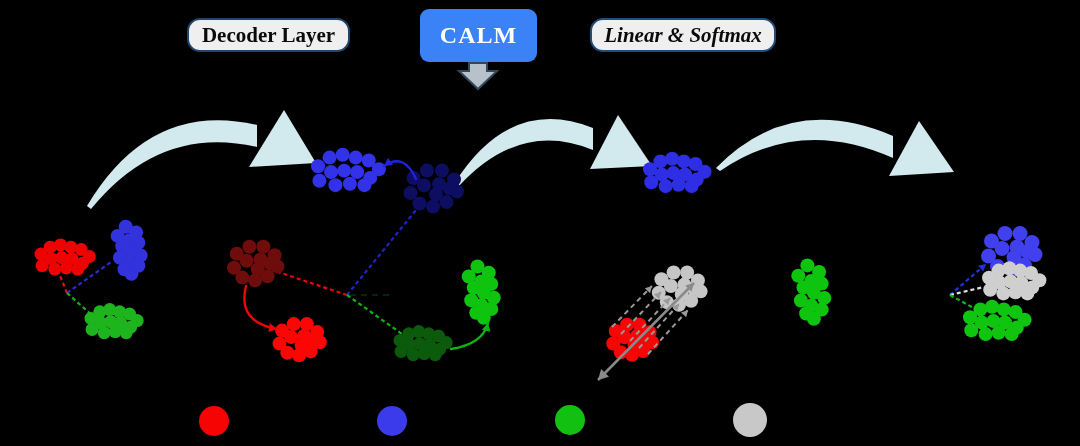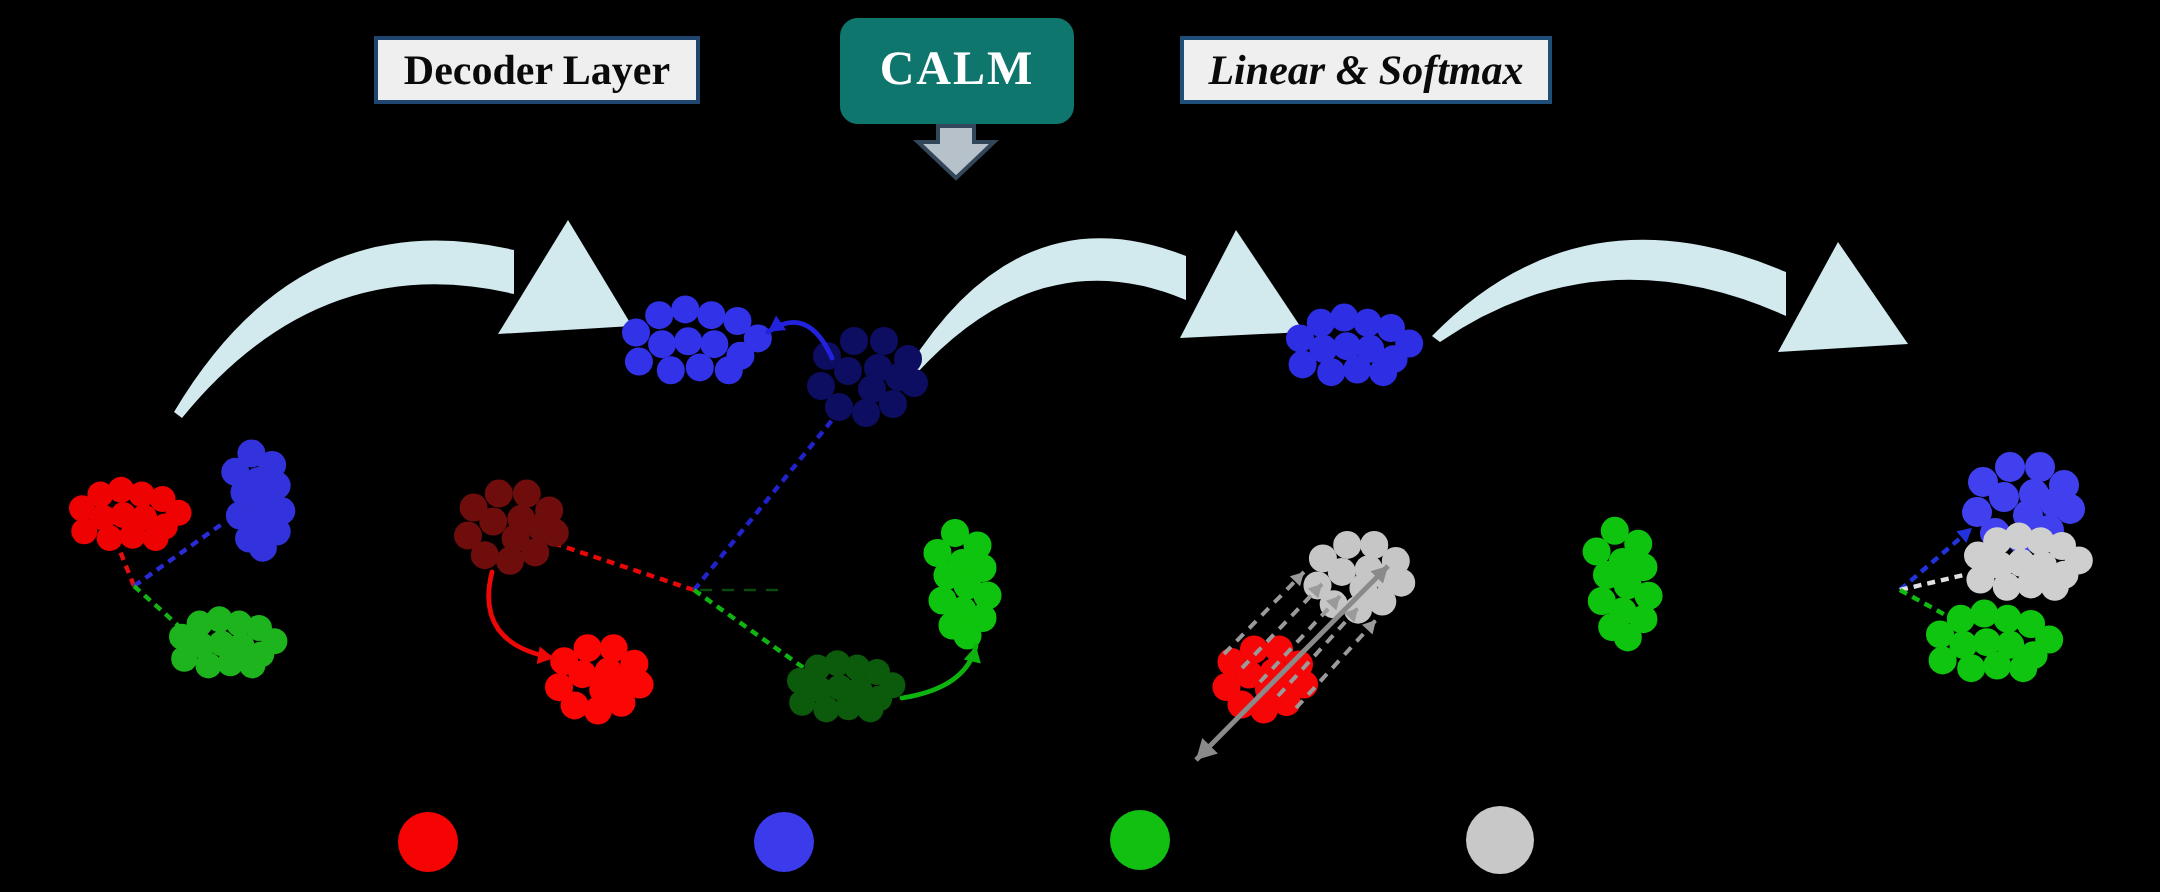--- a/index.html
+++ b/index.html
@@ -1,24 +1,24 @@
 <!DOCTYPE html>
 <html><head>
 <meta charset="utf-8">
 <style>
   html,body{margin:0;padding:0;background:#000;}
   .stage{position:relative;width:1080px;height:446px;background:#000;overflow:hidden;
          font-family:"Liberation Serif","DejaVu Serif",serif;}
   .stage svg{position:absolute;left:0;top:0;}
   .label-box{position:absolute;display:flex;align-items:center;justify-content:center;
-             background:#efefef;border:2px solid #20456f;border-radius:0;
+             background:#efefef;border:2px solid #20456f;border-radius:13px;
              color:#0a0a0a;font-weight:bold;font-size:21px;white-space:nowrap;
              box-sizing:border-box;}
   .calm-box{position:absolute;display:flex;align-items:center;justify-content:center;
-            background:#0f766e;border-radius:9px;color:#ffffff;font-weight:bold;
+            background:#3b82f6;border-radius:9px;color:#ffffff;font-weight:bold;
             font-size:24px;letter-spacing:1px;box-sizing:border-box;}
 </style>
 </head>
 <body>
 
 <div class="stage">
   <svg id="diagram" width="1080" height="446" viewBox="0 0 1080 446">
       <g>
         <path d="M 87 206 Q 150 100 257 125 L 257 147 Q 160 124.2 91 209 Z" fill="#d2e9ee"></path>
         <polygon points="284,110 249,167 316,163" fill="#d2e9ee"></polygon>

